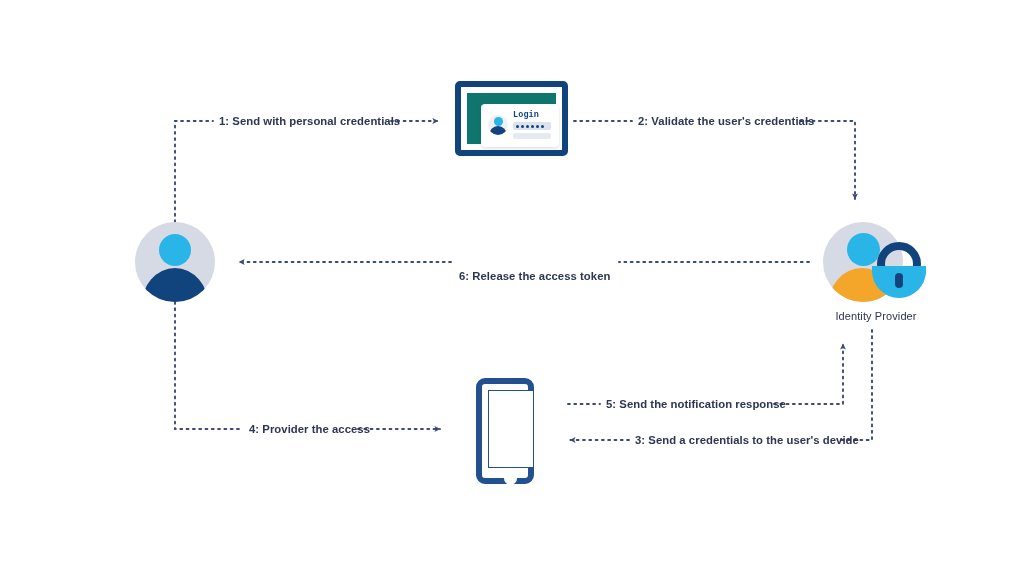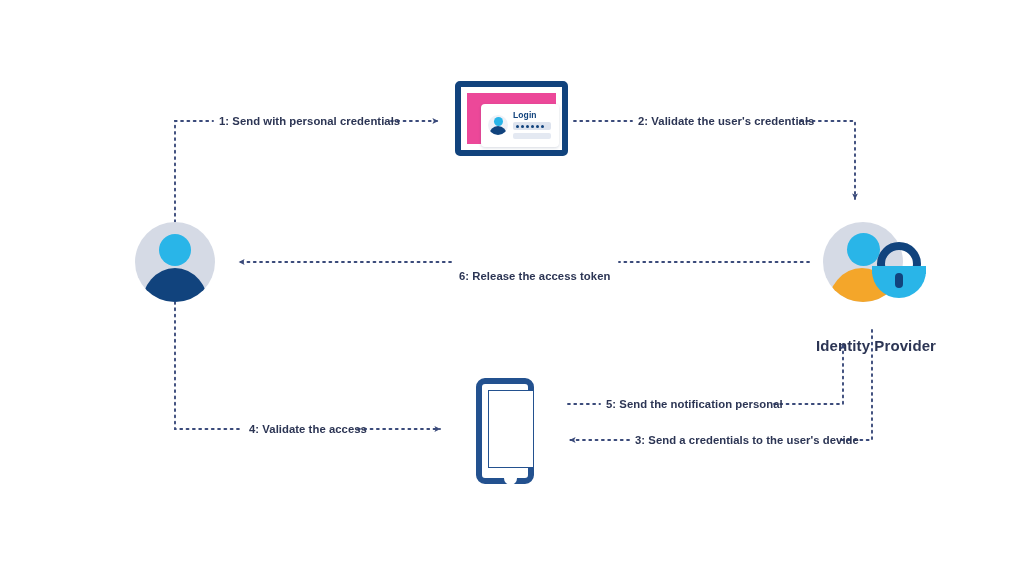--- a/index.html
+++ b/index.html
@@ -115,26 +115,25 @@
     width: 8px; height: 15px;
     background: #11437d;
     border-radius: 4px;
   }
   .idp-label {
     position: absolute;
     left: -18px;
     top: 88px;
     width: 142px;
     text-align: center;
-    font-size: 15px;
-    font-weight: bold;
+    font-size: 11px;
+    font-weight: normal;
     color: #2c3554;
     letter-spacing: 0.1px;
     white-space: nowrap;
-    margin-top: 27px;
   }
 
   
   #login-screen {
     left: 455px;
     top: 81px;
     width: 113px;
     height: 75px;
   }
   .monitor-frame {
@@ -143,21 +142,22 @@
     width: 113px; height: 75px;
     border: 6px solid #11437d;
     border-radius: 5px;
     box-sizing: border-box;
     background: #ffffff;
   }
   .monitor-inner {
     position: absolute;
     left: 6px; top: 6px;
     right: 6px; bottom: 6px;
-    background: #ec4899;
+    background: #0f766e;
+    font-family: Liberation Mono, monospace;
   }
   .login-card {
     position: absolute;
     left: 14px; top: 11px;
     width: 78px; height: 43px;
     background: #ffffff;
     border-radius: 4px;
     box-shadow: 0 1px 3px rgba(30,50,90,0.18);
   }
   .login-avatar {
@@ -355,15 +355,15 @@
 <div class="node" id="phone-device">
   <div class="phone-frame">
     <div class="phone-screen"></div>
     <div class="phone-home"></div>
   </div>
 </div>
 
 <div class="step-label" id="label-step1">1: Send with personal credentials</div>
 <div class="step-label" id="label-step2">2: Validate the user's credentials</div>
 <div class="step-label" id="label-step3">3: Send a credentials to the user's devide</div>
-<div class="step-label" id="label-step4">4: Validate the access</div>
-<div class="step-label" id="label-step5">5: Send the notification personal</div>
+<div class="step-label" id="label-step4">4: Provider the access</div>
+<div class="step-label" id="label-step5">5: Send the notification response</div>
 <div class="step-label" id="label-step6">6: Release the access token</div>
 
 </body></html>

